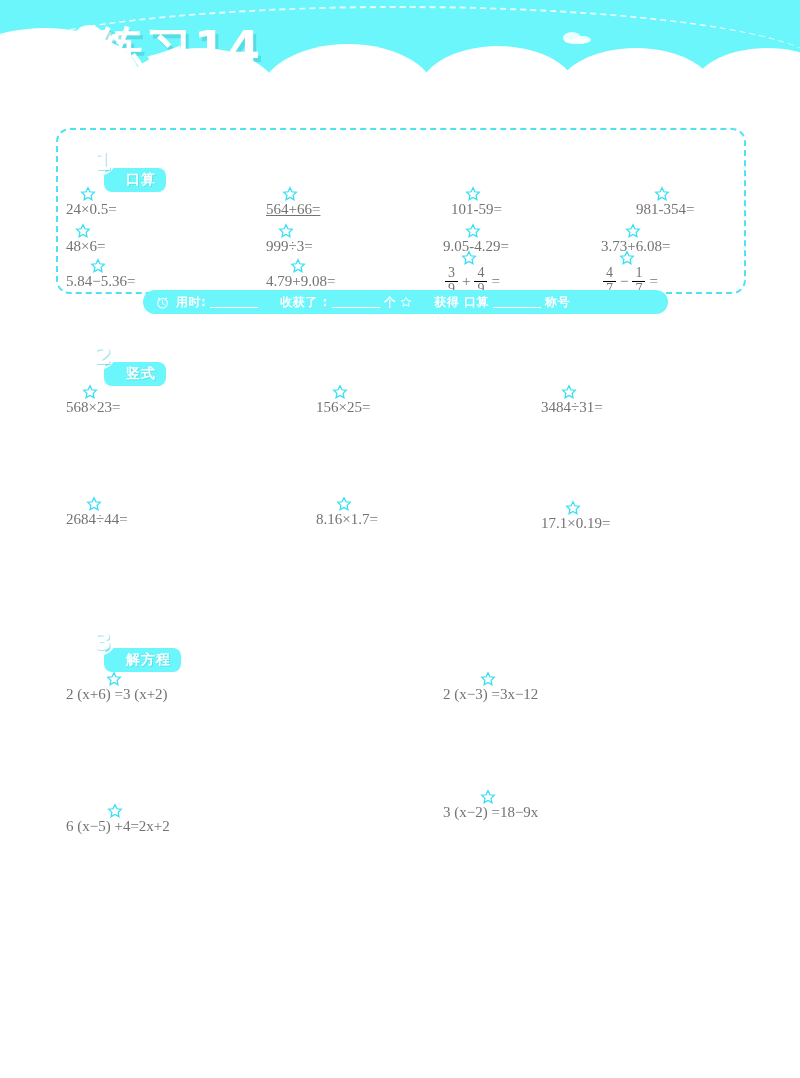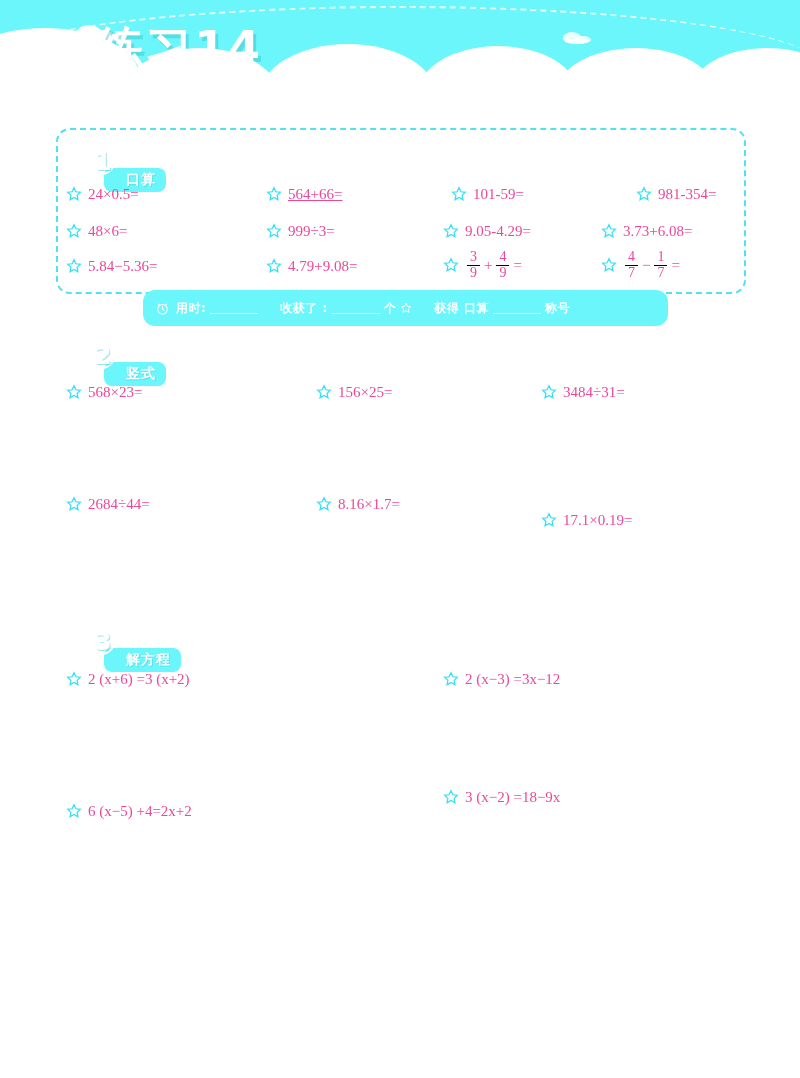--- a/index.html
+++ b/index.html
@@ -82,40 +82,41 @@
     font-size: 14px; font-weight: 700; color: #ffffff;
     text-shadow: 1px 1px 0 rgba(70,200,215,.45);
     letter-spacing: 1px;
     margin-top: 37px;
   }
 
   
   .prob {
     position: absolute;
     display: flex; align-items: center;
-    font-size: 15px; color: #ec4899;
+    font-size: 15px; color: #737373;
     white-space: nowrap;
+    flex-direction: column;
   }
   .star { display: inline-block; width: 16px; height: 16px; margin-right: 6px; flex: none; }
   .prob-text { line-height: 1; }
 
   
   .frac-row { display: flex; align-items: center; font-size: 15px; }
   .frac {
     display: inline-flex; flex-direction: column; align-items: center;
     vertical-align: middle; margin: 0 2px; line-height: 1.05;
   }
   .frac .num { font-size: 14px; padding: 0 3px; }
   .frac .den { font-size: 14px; padding: 0 3px; border-top: 1px solid #000; }
   .op { margin: 0 2px; }
 
   
   .statusbar {
     position: absolute; left: 143px; top: 290px;
-    width: 525px; height: 36px;
+    width: 525px; height: 24px;
     background: #6af6fb; border-radius: 12px;
     display: flex; align-items: center;
     font-family: "DejaVu Sans", sans-serif;
     font-size: 12px; font-weight: 700; color: #ffffff;
     letter-spacing: .5px;
   }
   .statusbar .blank {
     display: inline-block; width: 48px;
     border-bottom: 1.5px solid #ffffff;
     margin: 0 4px; height: 11px;
@@ -290,21 +291,21 @@
       <span>称号</span>
     </span>
   </div>
 
   <div class="badge" style="left:86px; top:340px;">
     <div class="badge-ring"></div>
     <div class="badge-num">2</div>
     <div class="badge-pill">竖式</div>
   </div>
 
-  <div class="prob" style="left:66px;  top:384px;align-items:flex-end;">
+  <div class="prob" style="left:66px;  top:384px;">
     <svg class="star" viewBox="0 0 20 20">
         <path d="M10 2.2l2.4 5 5.5.7-4 3.8 1 5.4-4.9-2.7-4.9 2.7 1-5.4-4-3.8 5.5-.7z" fill="none" stroke="#35e0f5" stroke-width="1.6"></path>
       </svg>
     <span class="prob-text">568×23=</span>
   </div>
   <div class="prob" style="left:316px; top:384px;">
     <svg class="star" viewBox="0 0 20 20">
         <path d="M10 2.2l2.4 5 5.5.7-4 3.8 1 5.4-4.9-2.7-4.9 2.7 1-5.4-4-3.8 5.5-.7z" fill="none" stroke="#35e0f5" stroke-width="1.6"></path>
       </svg>
     <span class="prob-text">156×25=</span>
@@ -321,21 +322,21 @@
         <path d="M10 2.2l2.4 5 5.5.7-4 3.8 1 5.4-4.9-2.7-4.9 2.7 1-5.4-4-3.8 5.5-.7z" fill="none" stroke="#35e0f5" stroke-width="1.6"></path>
       </svg>
     <span class="prob-text">2684÷44=</span>
   </div>
   <div class="prob" style="left:316px; top:496px;">
     <svg class="star" viewBox="0 0 20 20">
         <path d="M10 2.2l2.4 5 5.5.7-4 3.8 1 5.4-4.9-2.7-4.9 2.7 1-5.4-4-3.8 5.5-.7z" fill="none" stroke="#35e0f5" stroke-width="1.6"></path>
       </svg>
     <span class="prob-text">8.16×1.7=</span>
   </div>
-  <div class="prob" style="left:541px; top:512px;text-align:center;">
+  <div class="prob" style="left:541px; top:500px;text-align:center;">
     <svg class="star" viewBox="0 0 20 20">
         <path d="M10 2.2l2.4 5 5.5.7-4 3.8 1 5.4-4.9-2.7-4.9 2.7 1-5.4-4-3.8 5.5-.7z" fill="none" stroke="#35e0f5" stroke-width="1.6"></path>
       </svg>
     <span class="prob-text">17.1×0.19=</span>
   </div>
 
   <div class="badge" style="left:86px; top:626px;">
     <div class="badge-ring"></div>
     <div class="badge-num">3</div>
     <div class="badge-pill">解方程</div>

